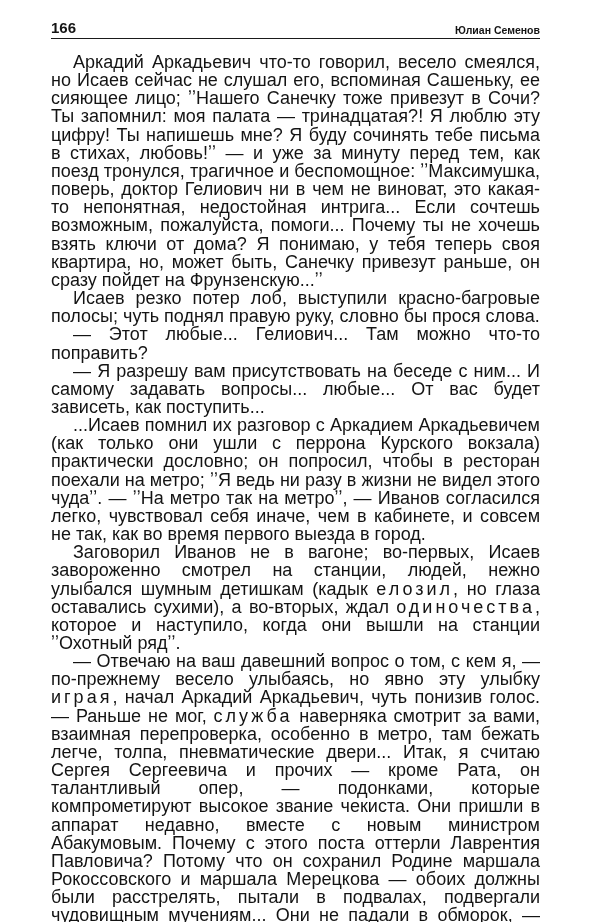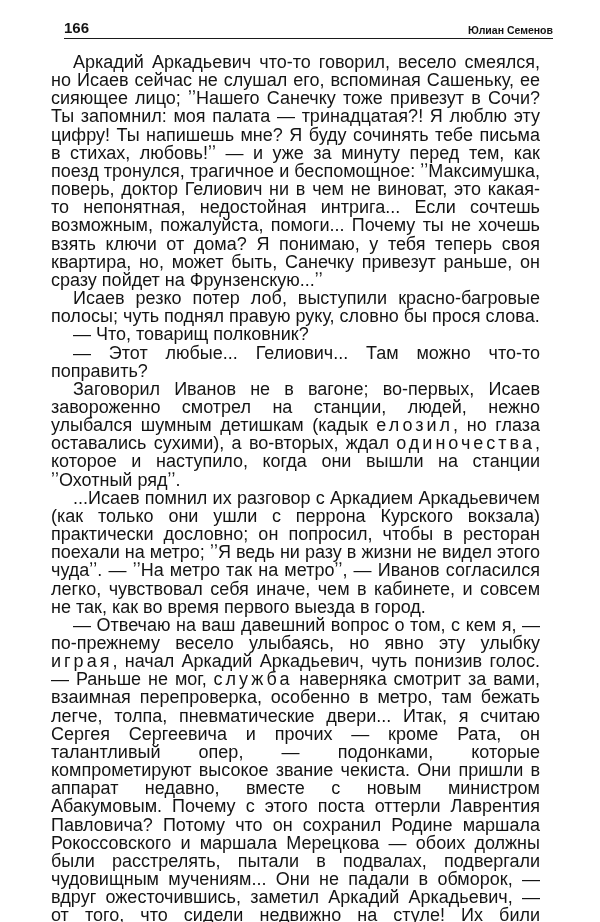--- a/index.html
+++ b/index.html
@@ -16,21 +16,21 @@
       color: #141414;
     }
     .page {
       position: absolute;
       left: 51px;
       top: 0;
       width: 489px;
     }
     .running-head {
       position: absolute;
-      left: 13px;
+      left: 0;
       top: 22px;
       width: 489px;
       height: 16px;
       border-bottom: 1.5px solid #1a1a1a;
     }
     .page-number {
       position: absolute;
       left: 0;
       top: -2px;
       font-weight: bold;
@@ -71,19 +71,19 @@
 
 <div class="page">
   <div class="running-head">
     <span class="page-number">166</span>
     <span class="author">Юлиан Семенов</span>
   </div>
 
   <div class="body-text">
     <p>Аркадий Аркадьевич что-то говорил, весело смеялся, но Исаев сейчас не слушал его, вспоминая Сашеньку, ее сияющее лицо; ʼʼНашего Санечку тоже привезут в Сочи? Ты запомнил: моя палата — тринадцатая?! Я люблю эту цифру! Ты напишешь мне? Я буду сочинять тебе письма в стихах, любовь!ʼʼ — и уже за минуту перед тем, как поезд тронулся, трагичное и беспомощное: ʼʼМаксимушка, поверь, доктор Гелиович ни в чем не виноват, это какая-то непонятная, недостойная интрига... Если сочтешь возможным, пожалуйста, помоги... Почему ты не хочешь взять ключи от дома? Я понимаю, у тебя теперь своя квартира, но, может быть, Санечку привезут раньше, он сразу пойдет на Фрунзенскую...ʼʼ</p>
     <p class="gap">Исаев резко потер лоб, выступили красно-багровые полосы; чуть поднял правую руку, словно бы прося слова.</p>
-    <p>— Что, товарищ полковник?</p>
     <p>— Этот любые... Гелиович... Там можно что-то поправить?</p>
+    <p>— Я разрешу вам присутствовать на беседе с ним... И самому задавать вопросы... любые... От вас будет зависеть, как поступить...</p>
+    <p class="gap">...Исаев помнил их разговор с Аркадием Аркадьевичем (как только они ушли с перрона Курского вокзала) практически дословно; он попросил, чтобы в ресторан поехали на метро; ʼʼЯ ведь ни разу в жизни не видел этого чудаʼʼ. — ʼʼНа метро так на метроʼʼ, — Иванов согласился легко, чувствовал себя иначе, чем в кабинете, и совсем не так, как во время первого выезда в город.</p>
     <p class="gap"><span>Заговорил Иванов не в вагоне; во-первых, Исаев завороженно смотрел на станции, людей, нежно улыбался шумным детишкам (кадык </span><span class="spaced">елозил</span><span>, но глаза оставались сухими), а во-вторых, ждал </span><span class="spaced">одиночества</span><span>, которое и наступило, когда они вышли на станции ʼʼОхотный рядʼʼ.</span></p>
-    <p class="gap">...Исаев помнил их разговор с Аркадием Аркадьевичем (как только они ушли с перрона Курского вокзала) практически дословно; он попросил, чтобы в ресторан поехали на метро; ʼʼЯ ведь ни разу в жизни не видел этого чудаʼʼ. — ʼʼНа метро так на метроʼʼ, — Иванов согласился легко, чувствовал себя иначе, чем в кабинете, и совсем не так, как во время первого выезда в город.</p>
     <p class="gap"><span>— Отвечаю на ваш давешний вопрос о том, с кем я, — по-прежнему весело улыбаясь, но явно эту улыбку </span><span class="spaced">играя</span><span>, начал Аркадий Аркадьевич, чуть понизив голос. — Раньше не мог, </span><span class="spaced">служба</span><span> наверняка смотрит за вами, взаимная перепроверка, особенно в метро, там бежать легче, толпа, пневматические двери... Итак, я считаю Сергея Сергеевича и прочих — кроме Рата, он талантливый опер, — подонками, которые компрометируют высокое звание чекиста. Они пришли в аппарат недавно, вместе с новым министром Абакумовым. Почему с этого поста оттерли Лаврентия Павловича? Потому что он сохранил Родине маршала Рокоссовского и маршала Мерецкова — обоих должны были расстрелять, пытали в подвалах, подвергали чудовищным мучениям... Они не падали в обморок, — вдруг ожесточившись, заметил Аркадий Аркадьевич, — от того, что сидели недвижно на стуле! Их били металлическими прутьями, ясно?! Берия сохранил Родине авиаконструктора Туполева, министра Ванникова, который потом снабжал фронт ʼʼкатюша-</span></p>
   </div>
 </div>
 
 </body></html>

